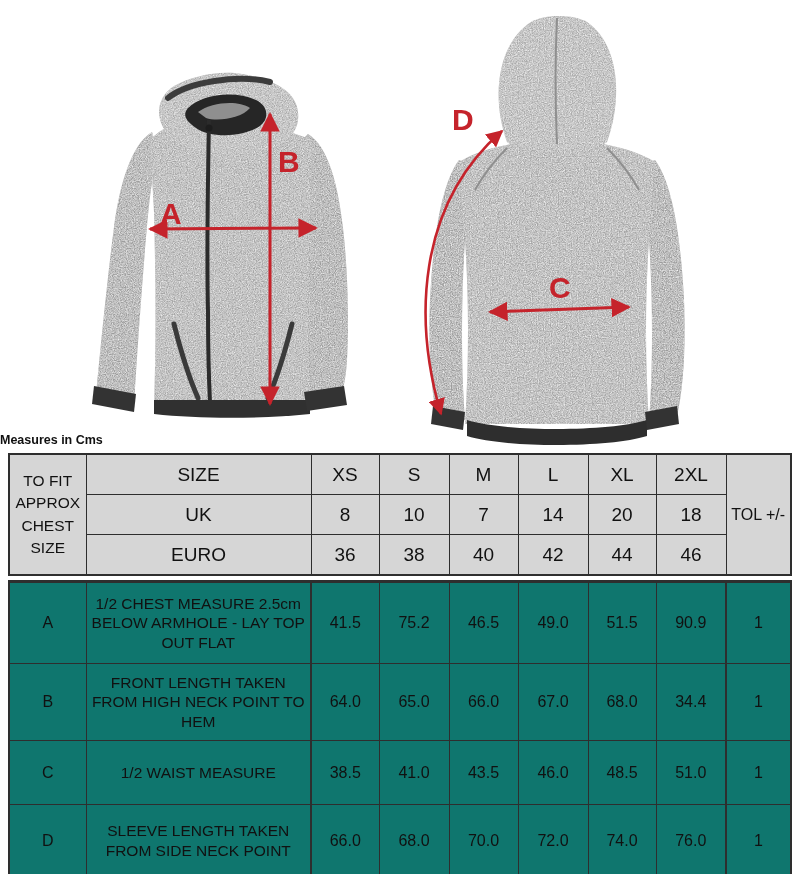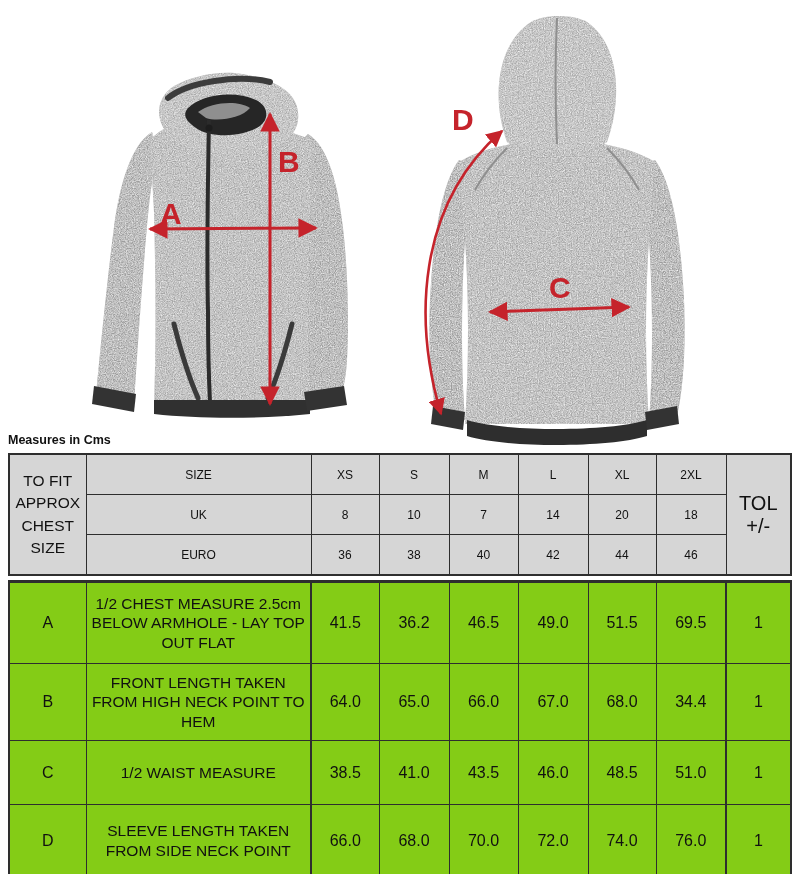--- a/index.html
+++ b/index.html
@@ -2,30 +2,30 @@
 <html><head>
 <meta charset="utf-8">
 <style>
   html,body{margin:0;padding:0;background:#fff;}
   .stage{position:relative;width:800px;height:874px;background:#fff;overflow:hidden;
          font-family:"Liberation Sans", sans-serif;color:#111;}
   .diagram{position:absolute;left:0;top:0;width:800px;height:455px;}
   .diagram svg{position:absolute;}
   .m-label{position:absolute;color:#c5232b;font-size:30px;font-weight:600;line-height:1;
            font-family:"Liberation Sans", sans-serif;}
-  .note{position:absolute;left:8px;top:433px;font-size:12.5px;font-weight:bold;color:#111;}
+  .note{position:absolute;left:0;top:433px;font-size:12.5px;font-weight:bold;color:#111;}
   .tables{position:absolute;left:8px;top:453px;width:784px;}
   table{border-collapse:collapse;table-layout:fixed;width:782px;}
   td{text-align:center;vertical-align:middle;overflow:hidden;}
-  .hdr td{background:#d6d6d6;border:1.5px solid #2e2e2e;font-size:12px;height:37px;}
+  .hdr td{background:#d6d6d6;border:1.5px solid #2e2e2e;font-size:19px;height:37px;}
   .hdr{border:2px solid #2e2e2e;padding-left:44px;}
   .hdr .corner{font-size:15.5px;line-height:1.45;padding:0 2px;}
-  .hdr .tolcell{font-size:20px;}
+  .hdr .tolcell{font-size:16px;}
   .bdy{border:2px solid #2e2e2e;border-top:3px solid #2e2e2e;margin-top:4px;}
-  .bdy td{background:#84cc16;border:1.6px solid #2e2e2e;font-size:16px;}
+  .bdy td{background:#0f766e;border:1.6px solid #2e2e2e;font-size:16px;}
   .bdy td.desc{font-size:15.5px;line-height:1.25;padding:2px 4px;}
   .bdy td.vstart,.bdy td.tolv{border-left:2.5px solid #2e2e2e;}
   .bdy tr.rA td{height:76px;} .bdy tr.rB td{height:72px;}
   .bdy tr.rC td{height:59px;} .bdy tr.rD td{height:67px;}
   .gap{height:0;}
 </style>
 </head>
 <body>
 
 <div class="stage">
@@ -173,25 +173,25 @@
         <col style="width:70px">
           <col style="width:68px">
           <col style="width:70px">
         <col style="width:65px">
       </colgroup>
       <tbody>
           <tr class="rA">
         <td>A</td>
         <td class="desc">1/2 CHEST MEASURE 2.5cm BELOW ARMHOLE - LAY TOP OUT FLAT</td>
         <td class="vstart">41.5</td>
-        <td>36.2</td>
+        <td>75.2</td>
         <td>46.5</td>
         <td>49.0</td>
         <td>51.5</td>
-        <td>69.5</td>
+        <td>90.9</td>
         <td class="tolv">1</td>
       </tr>
       <tr class="rB">
         <td>B</td>
         <td class="desc">FRONT LENGTH TAKEN FROM HIGH NECK POINT TO HEM</td>
         <td class="vstart">64.0</td>
         <td>65.0</td>
         <td>66.0</td>
         <td>67.0</td>
         <td>68.0</td>

